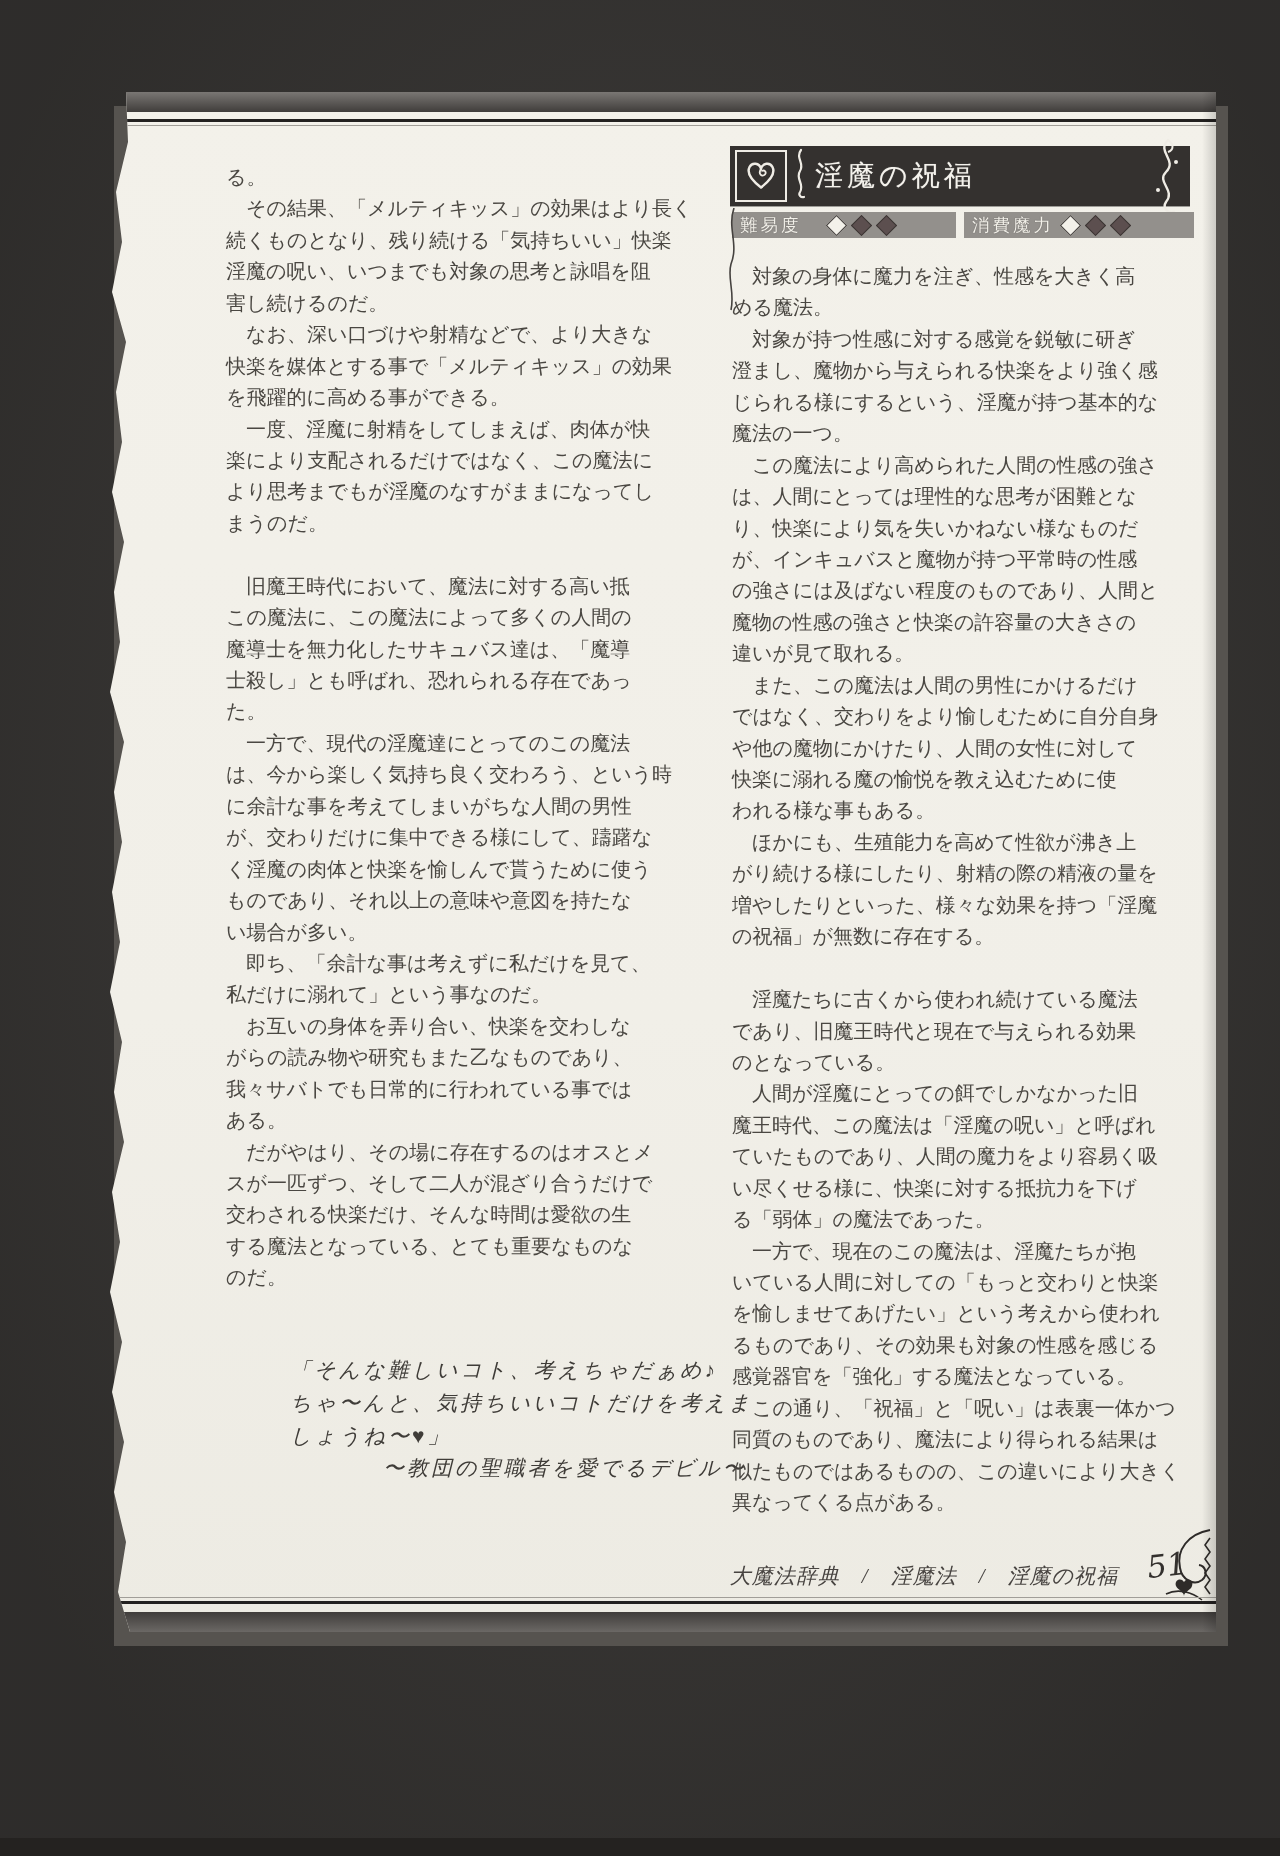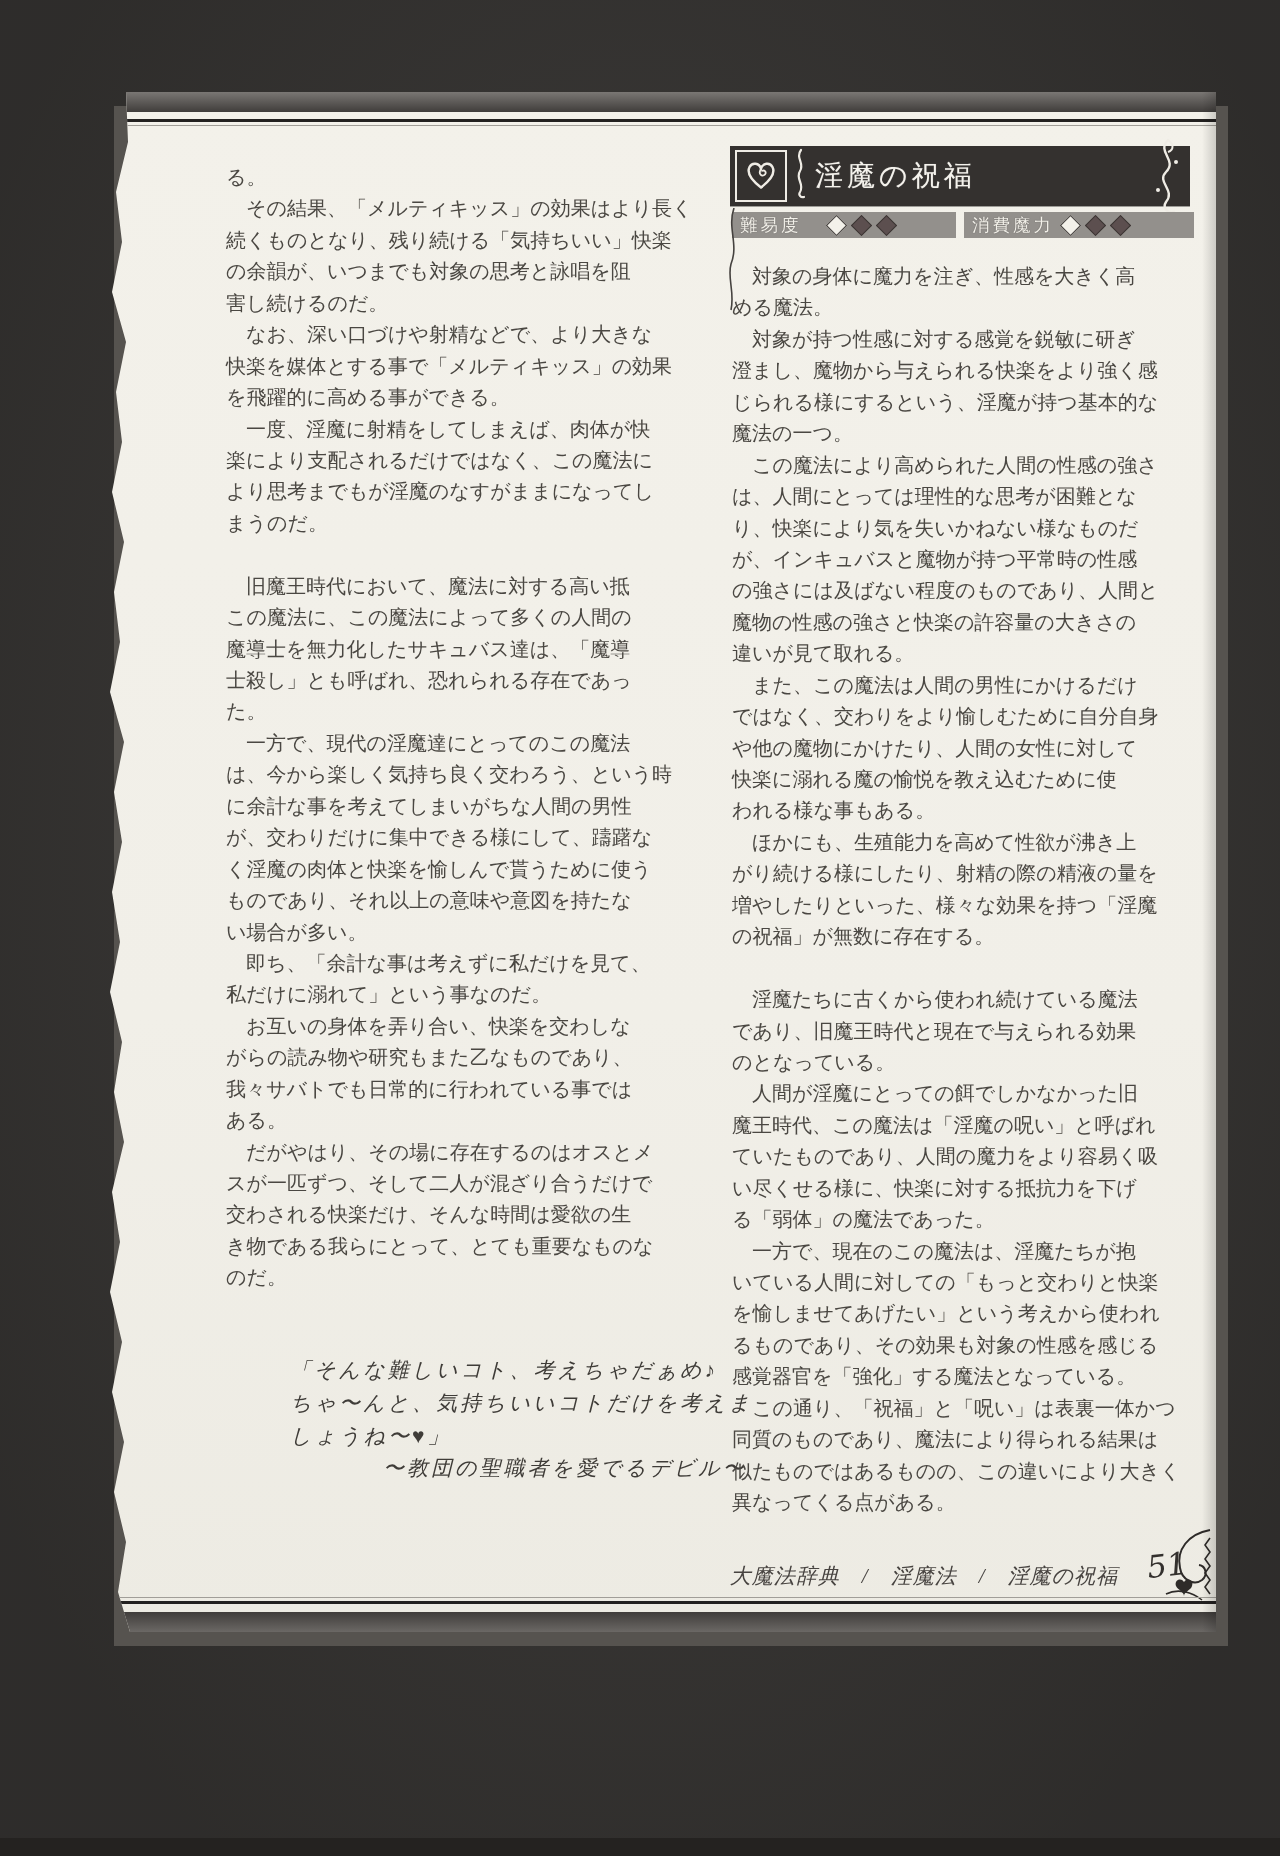--- a/index.html
+++ b/index.html
@@ -89,21 +89,21 @@
 <div class="paper">
 
   <div class="top-band"></div>
   <div class="rule-thick-top"></div>
   <div class="rule-thin-top"></div>
 
   <div class="col-left">
       <div class="tline">る。</div>
       <div class="tline">　その結果、「メルティキッス」の効果はより長く</div>
       <div class="tline">続くものとなり、残り続ける「気持ちいい」快楽</div>
-      <div class="tline">の余韻が、いつまでも対象の思考と詠唱を阻</div>
+      <div class="tline">淫魔の呪い、いつまでも対象の思考と詠唱を阻</div>
       <div class="tline">害し続けるのだ。</div>
       <div class="tline">　なお、深い口づけや射精などで、より大きな</div>
       <div class="tline">快楽を媒体とする事で「メルティキッス」の効果</div>
       <div class="tline">を飛躍的に高める事ができる。</div>
       <div class="tline">　一度、淫魔に射精をしてしまえば、肉体が快</div>
       <div class="tline">楽により支配されるだけではなく、この魔法に</div>
       <div class="tline">より思考までもが淫魔のなすがままになってし</div>
       <div class="tline">まうのだ。</div>
       <div class="tline">&nbsp;</div>
       <div class="tline">　旧魔王時代において、魔法に対する高い抵</div>
@@ -120,21 +120,21 @@
       <div class="tline">い場合が多い。</div>
       <div class="tline">　即ち、「余計な事は考えずに私だけを見て、</div>
       <div class="tline">私だけに溺れて」という事なのだ。</div>
       <div class="tline">　お互いの身体を弄り合い、快楽を交わしな</div>
       <div class="tline">がらの読み物や研究もまた乙なものであり、</div>
       <div class="tline">我々サバトでも日常的に行われている事では</div>
       <div class="tline">ある。</div>
       <div class="tline">　だがやはり、その場に存在するのはオスとメ</div>
       <div class="tline">スが一匹ずつ、そして二人が混ざり合うだけで</div>
       <div class="tline">交わされる快楽だけ、そんな時間は愛欲の生</div>
-      <div class="tline">き物である我らにとって、とても重要なものな</div>
+      <div class="tline">する魔法となっている、とても重要なものな</div>
       <div class="tline">のだ。</div>
     </div>
 
   <div class="quote">
     <div>
         <div class="tline">「そんな難しいコト、考えちゃだぁめ♪</div>
         <div class="tline">ちゃ〜んと、気持ちいいコトだけを考えま</div>
         <div class="tline">しょうね〜♥」</div>
       </div>
     <div class="quote-attrib">〜教団の聖職者を愛でるデビル〜</div>

